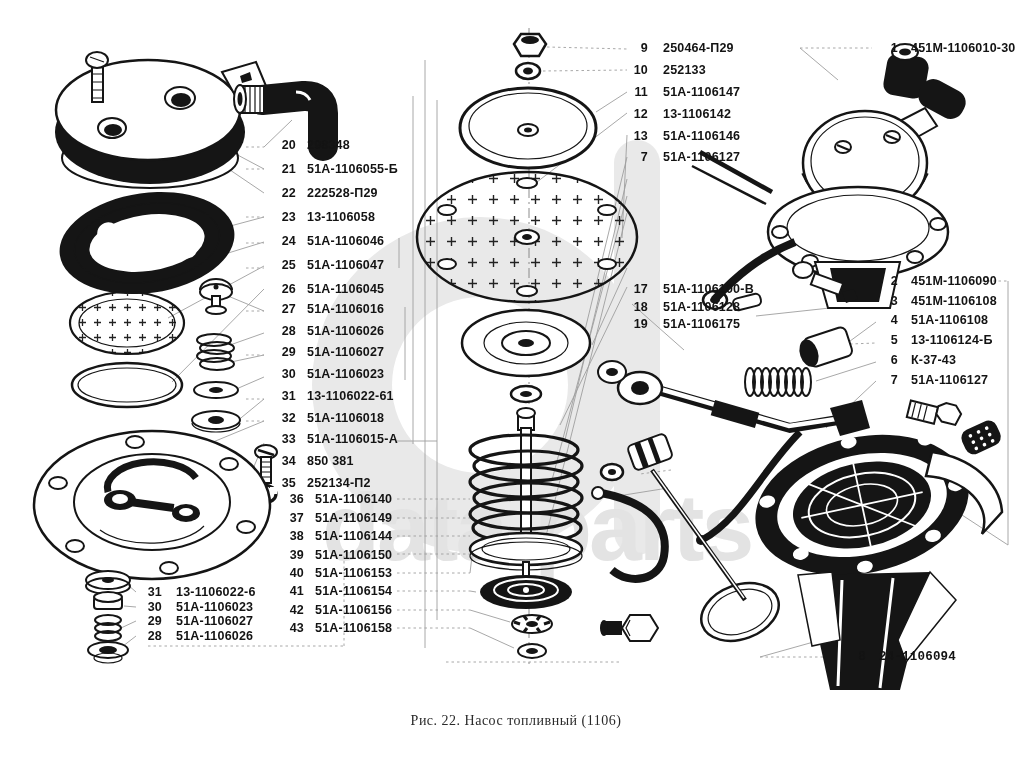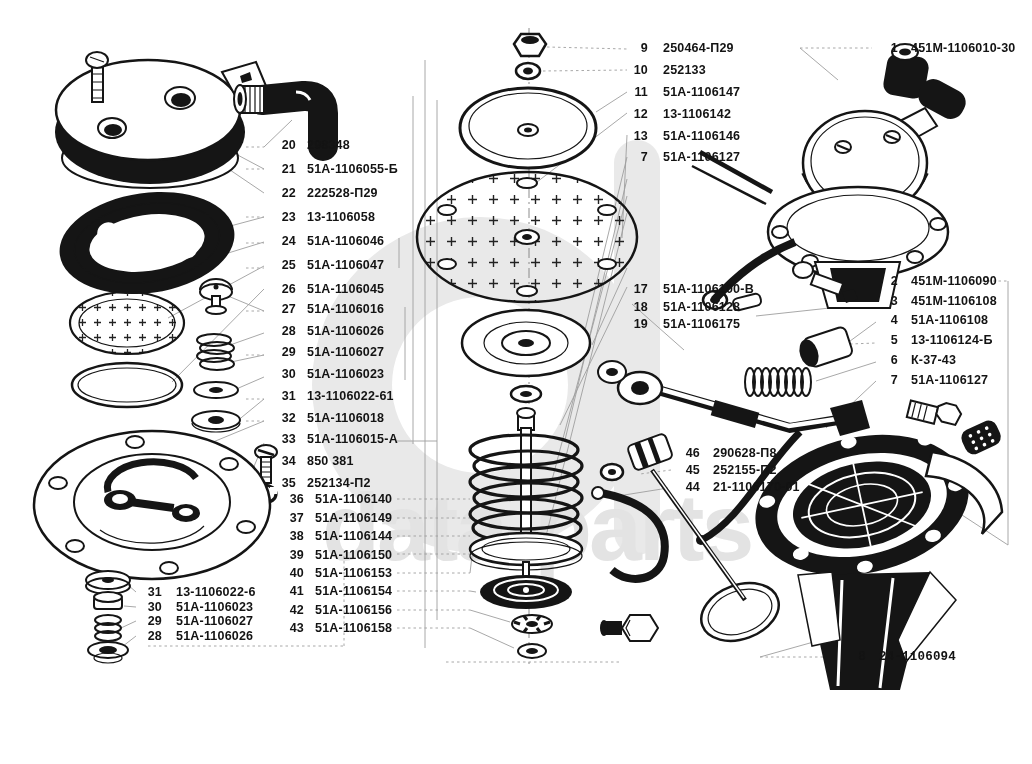--- a/index.html
+++ b/index.html
@@ -657,39 +657,23 @@
         <span class="pnum">6</span>
         <span class="pcode">К-37-43</span>
       </div>
 
       <div class="prow">
         <span class="pnum">7</span>
         <span class="pcode">51А-1106127</span>
       </div>
     </div>
 
-  <div id="g-linkage" class="plist">
-
-      <div class="prow">
-        <span class="pnum">46</span>
-        <span class="pcode">290628-П8</span>
-      </div>
-
-      <div class="prow">
-        <span class="pnum">45</span>
-        <span class="pcode">252155-П2</span>
-      </div>
-
-      <div class="prow">
-        <span class="pnum">44</span>
-        <span class="pcode">21-1106170-01</span>
-      </div>
-    </div>
 
   <div id="g-body" class="plist">
 
       <div class="prow">
         <span class="pnum">8</span>
         <span class="pcode">24-1106094</span>
       </div>
     </div>
 
+  <div class="caption">Рис. 22. Насос топливный (1106)</div>
 </div>
 
 </body></html>

